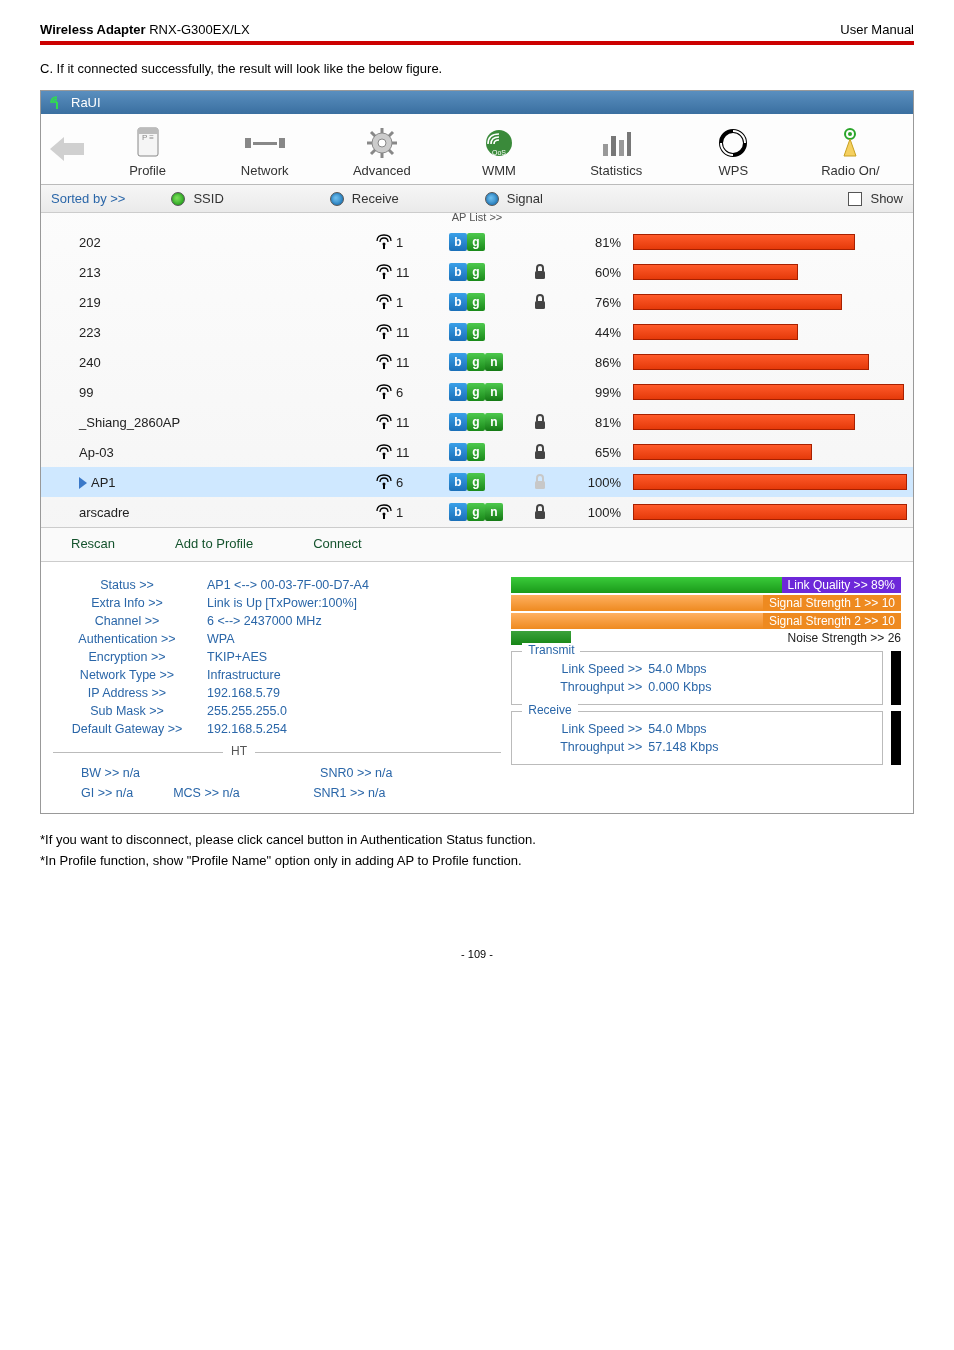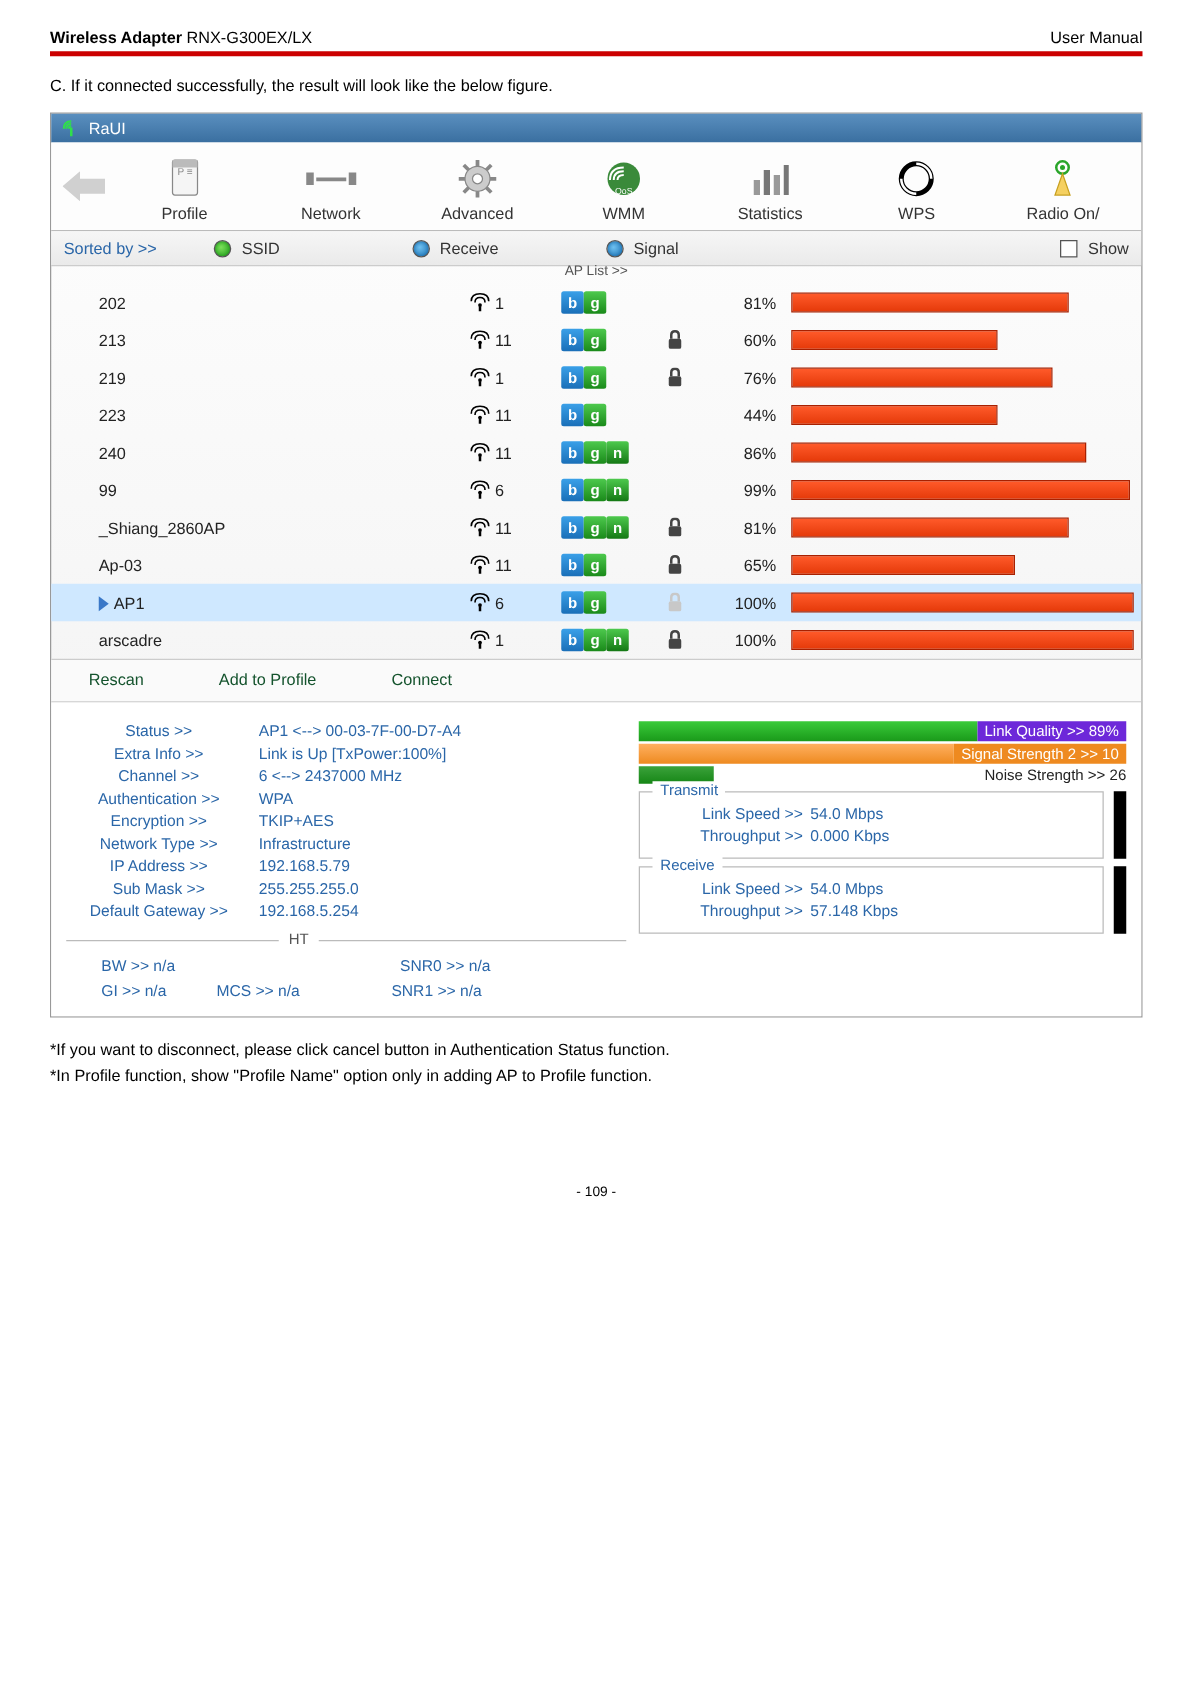--- a/index.html
+++ b/index.html
@@ -681,20 +681,24 @@
         </div>
       </div>
 
       <div class="status-right">
         <div class="quality-row">
             <div class="quality-bar q-green"></div>
             <span class="quality-label" style="background:#6d28d9">Link Quality &gt;&gt; 89%</span>
           </div>
         <div class="quality-row">
             <div class="quality-bar q-orange"></div>
+            <span class="quality-label" style="background:#ee8a20">Signal Strength 1 &gt;&gt; 10</span>
+          </div>
+        <div class="quality-row">
+            <div class="quality-bar q-orange"></div>
             <span class="quality-label" style="background:#ee8a20">Signal Strength 2 &gt;&gt; 10</span>
           </div>
         <div class="noise-row">
             <div class="noise-bar"></div>
             <span style="flex:1"></span>
             <span>Noise Strength &gt;&gt; 26</span>
           </div>
 
         <div class="right-edge">
           <div style="flex:1">

